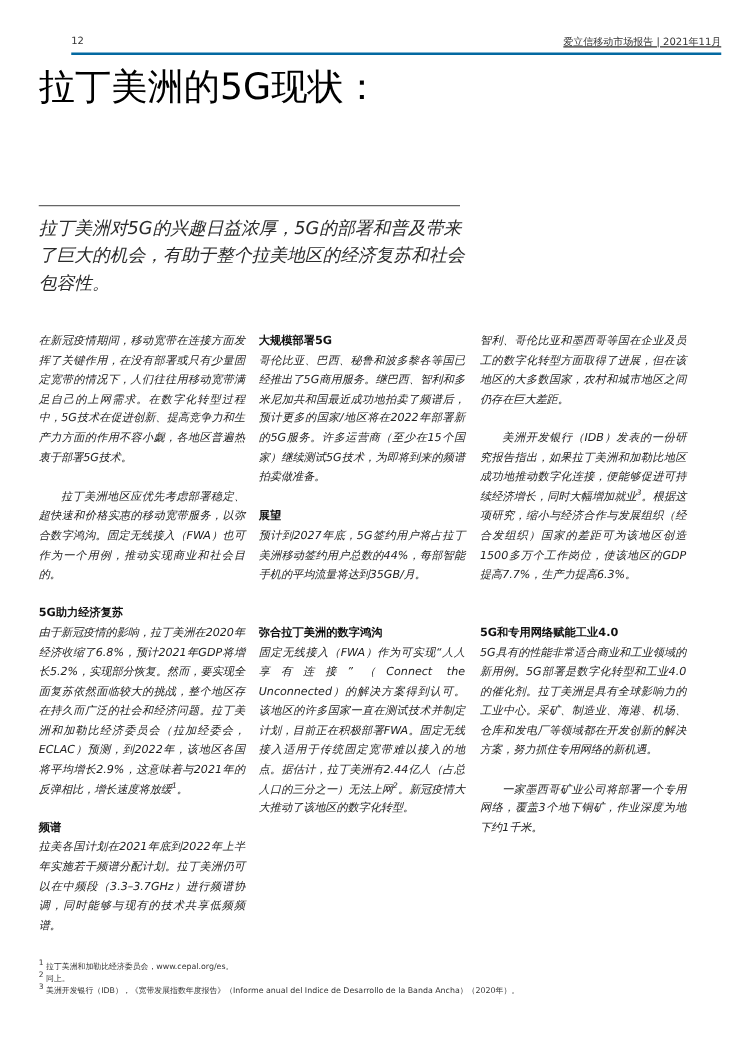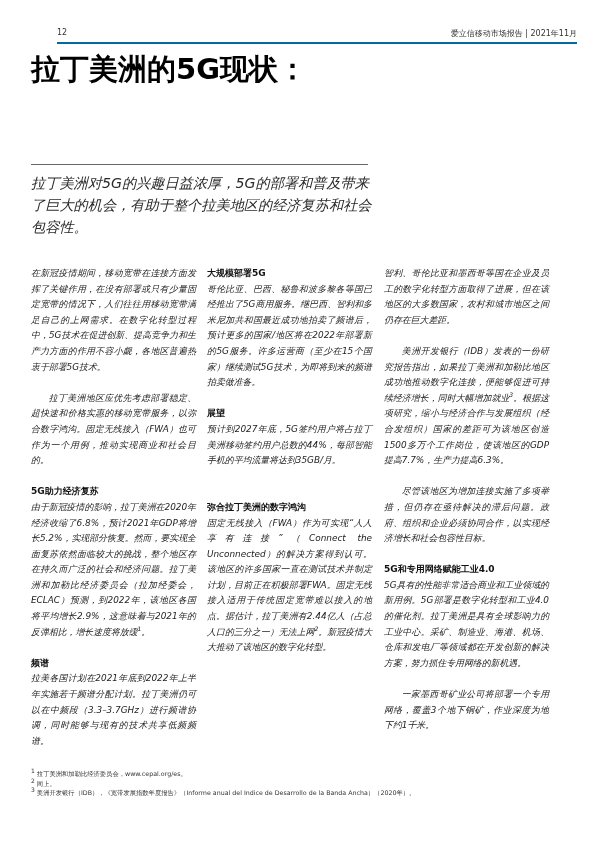--- a/index.html
+++ b/index.html
@@ -7,24 +7,24 @@
     width: 600px; height: 842px; position: relative; overflow: hidden;
     font-family: "DejaVu Sans", "Liberation Sans", sans-serif;
     color: #1a1a1a;
   }
   .header {
     position: absolute; left: 31px; top: 26px; width: 520px; height: 16px;
     border-bottom: 2px solid #0369a1;
     font-size: 8px; color: #333; margin-left: 26px;
   }
   .header .page-num { position: absolute; left: 0; top: 2px; }
-  .header .report { position: absolute; right: 0; top: 2px; }
+  .header .report { position: absolute; right: 0; top: 2px; text-decoration: underline; }
   .title {
     position: absolute; left: 31px; top: 52px; width: 520px;
-    font-size: 29px; font-weight: bold; line-height: 35px; color: #000;
+    font-size: 29px; font-weight: normal; line-height: 35px; color: #000;
     letter-spacing: 0px;
   }
   .intro-rule {
     position: absolute; left: 31px; top: 164px; width: 337px;
     border-top: 1px solid #666;
   }
   .intro {
     position: absolute; left: 31px; top: 172px; width: 342px;
     font-size: 14.2px; line-height: 22px; color: #2a2a2a; font-style: italic;
   }
@@ -86,21 +86,20 @@
   <div class="gap"></div>
   <h3>弥合拉丁美洲的数字鸿沟</h3>
   <p><span>固定无线接入（FWA）作为可实现“人人享有连接”（Connect the Unconnected）的解决方案得到认可。该地区的许多国家一直在测试技术并制定计划，目前正在积极部署FWA。固定无线接入适用于传统固定宽带难以接入的地点。据估计，拉丁美洲有2.44亿人（占总人口的三分之一）无法上网</span><sup>2</sup><span>。新冠疫情大大推动了该地区的数字化转型。</span></p>
 </div>
 
 <div class="col col3">
   <p>智利、哥伦比亚和墨西哥等国在企业及员工的数字化转型方面取得了进展，但在该地区的大多数国家，农村和城市地区之间仍存在巨大差距。</p>
   <div class="gap"></div>
   <p class="indent"><span>美洲开发银行（IDB）发表的一份研究报告指出，如果拉丁美洲和加勒比地区成功地推动数字化连接，便能够促进可持续经济增长，同时大幅增加就业</span><sup>3</sup><span>。根据这项研究，缩小与经济合作与发展组织（经合发组织）国家的差距可为该地区创造1500多万个工作岗位，使该地区的GDP提高7.7%，生产力提高6.3%。</span></p>
   <div class="gap"></div>
-  <p class="indent">尽管该地区为增加连接实施了多项举措，但仍存在亟待解决的滞后问题。政府、组织和企业必须协同合作，以实现经济增长和社会包容性目标。</p>
   <div class="gap"></div>
   <h3>5G和专用网络赋能工业4.0</h3>
   <p>5G具有的性能非常适合商业和工业领域的新用例。5G部署是数字化转型和工业4.0的催化剂。拉丁美洲是具有全球影响力的工业中心。采矿、制造业、海港、机场、仓库和发电厂等领域都在开发创新的解决方案，努力抓住专用网络的新机遇。</p>
   <div class="gap"></div>
   <p class="indent">一家墨西哥矿业公司将部署一个专用网络，覆盖3个地下铜矿，作业深度为地下约1千米。</p>
 </div>
 
 <div class="footnotes">
   <div><sup>1</sup> <span>拉丁美洲和加勒比经济委员会，www.cepal.org/es。</span></div>
   <div><sup>2</sup> <span>同上。</span></div>

